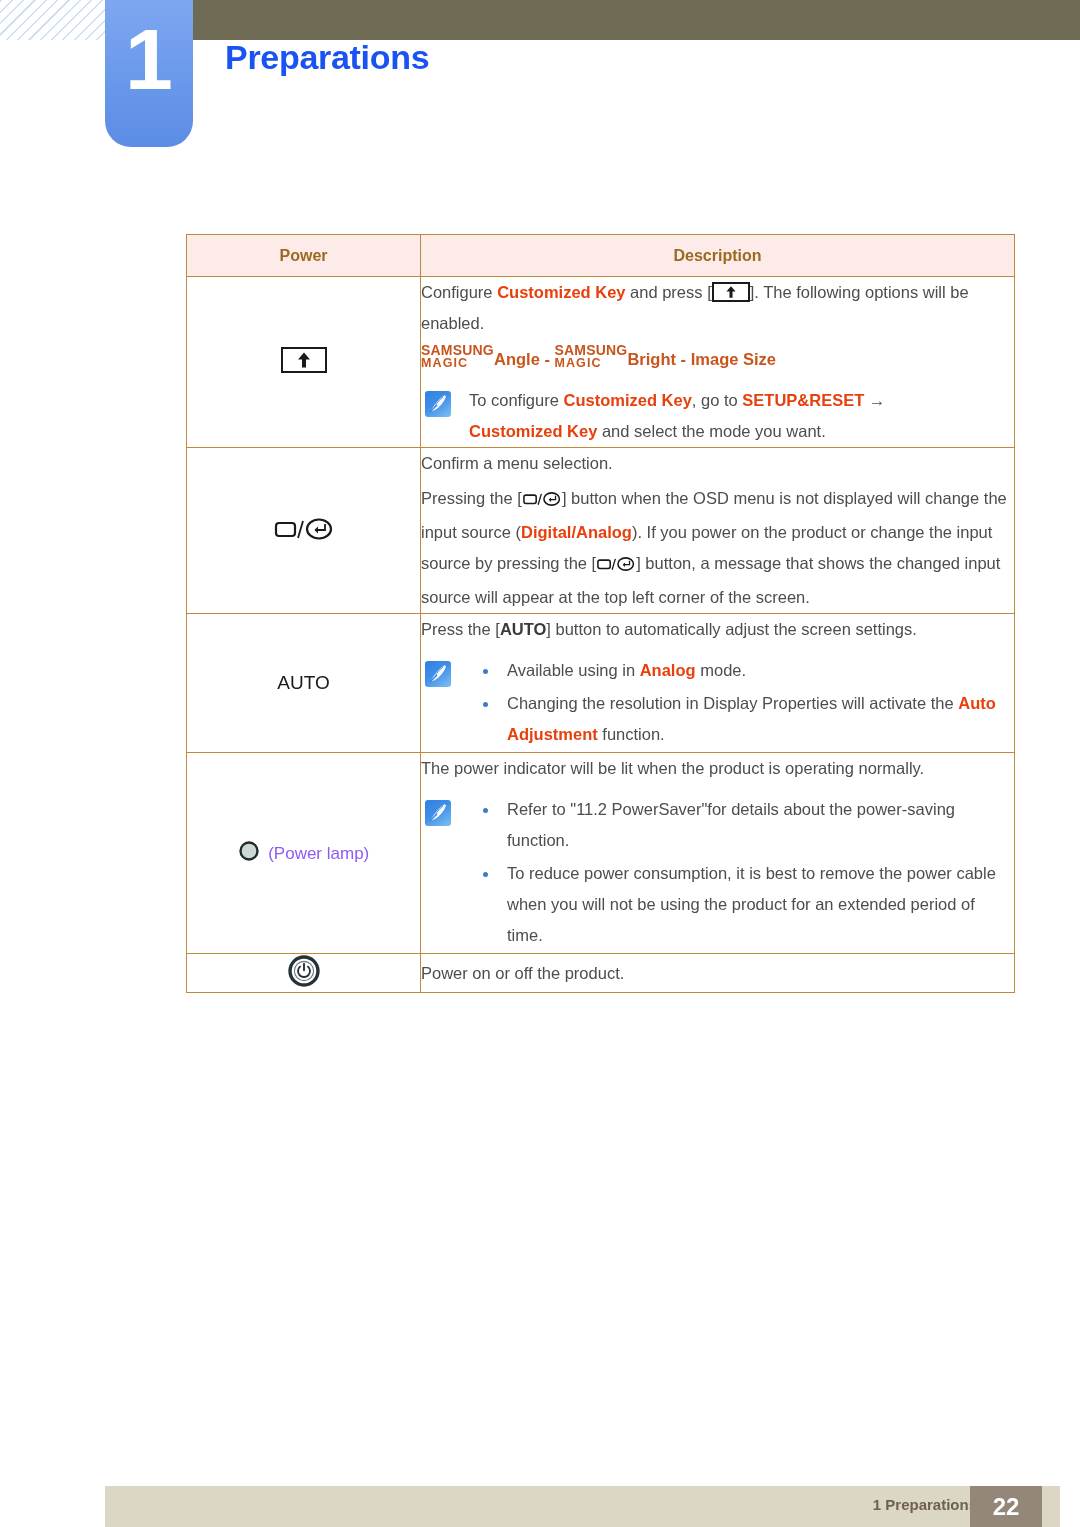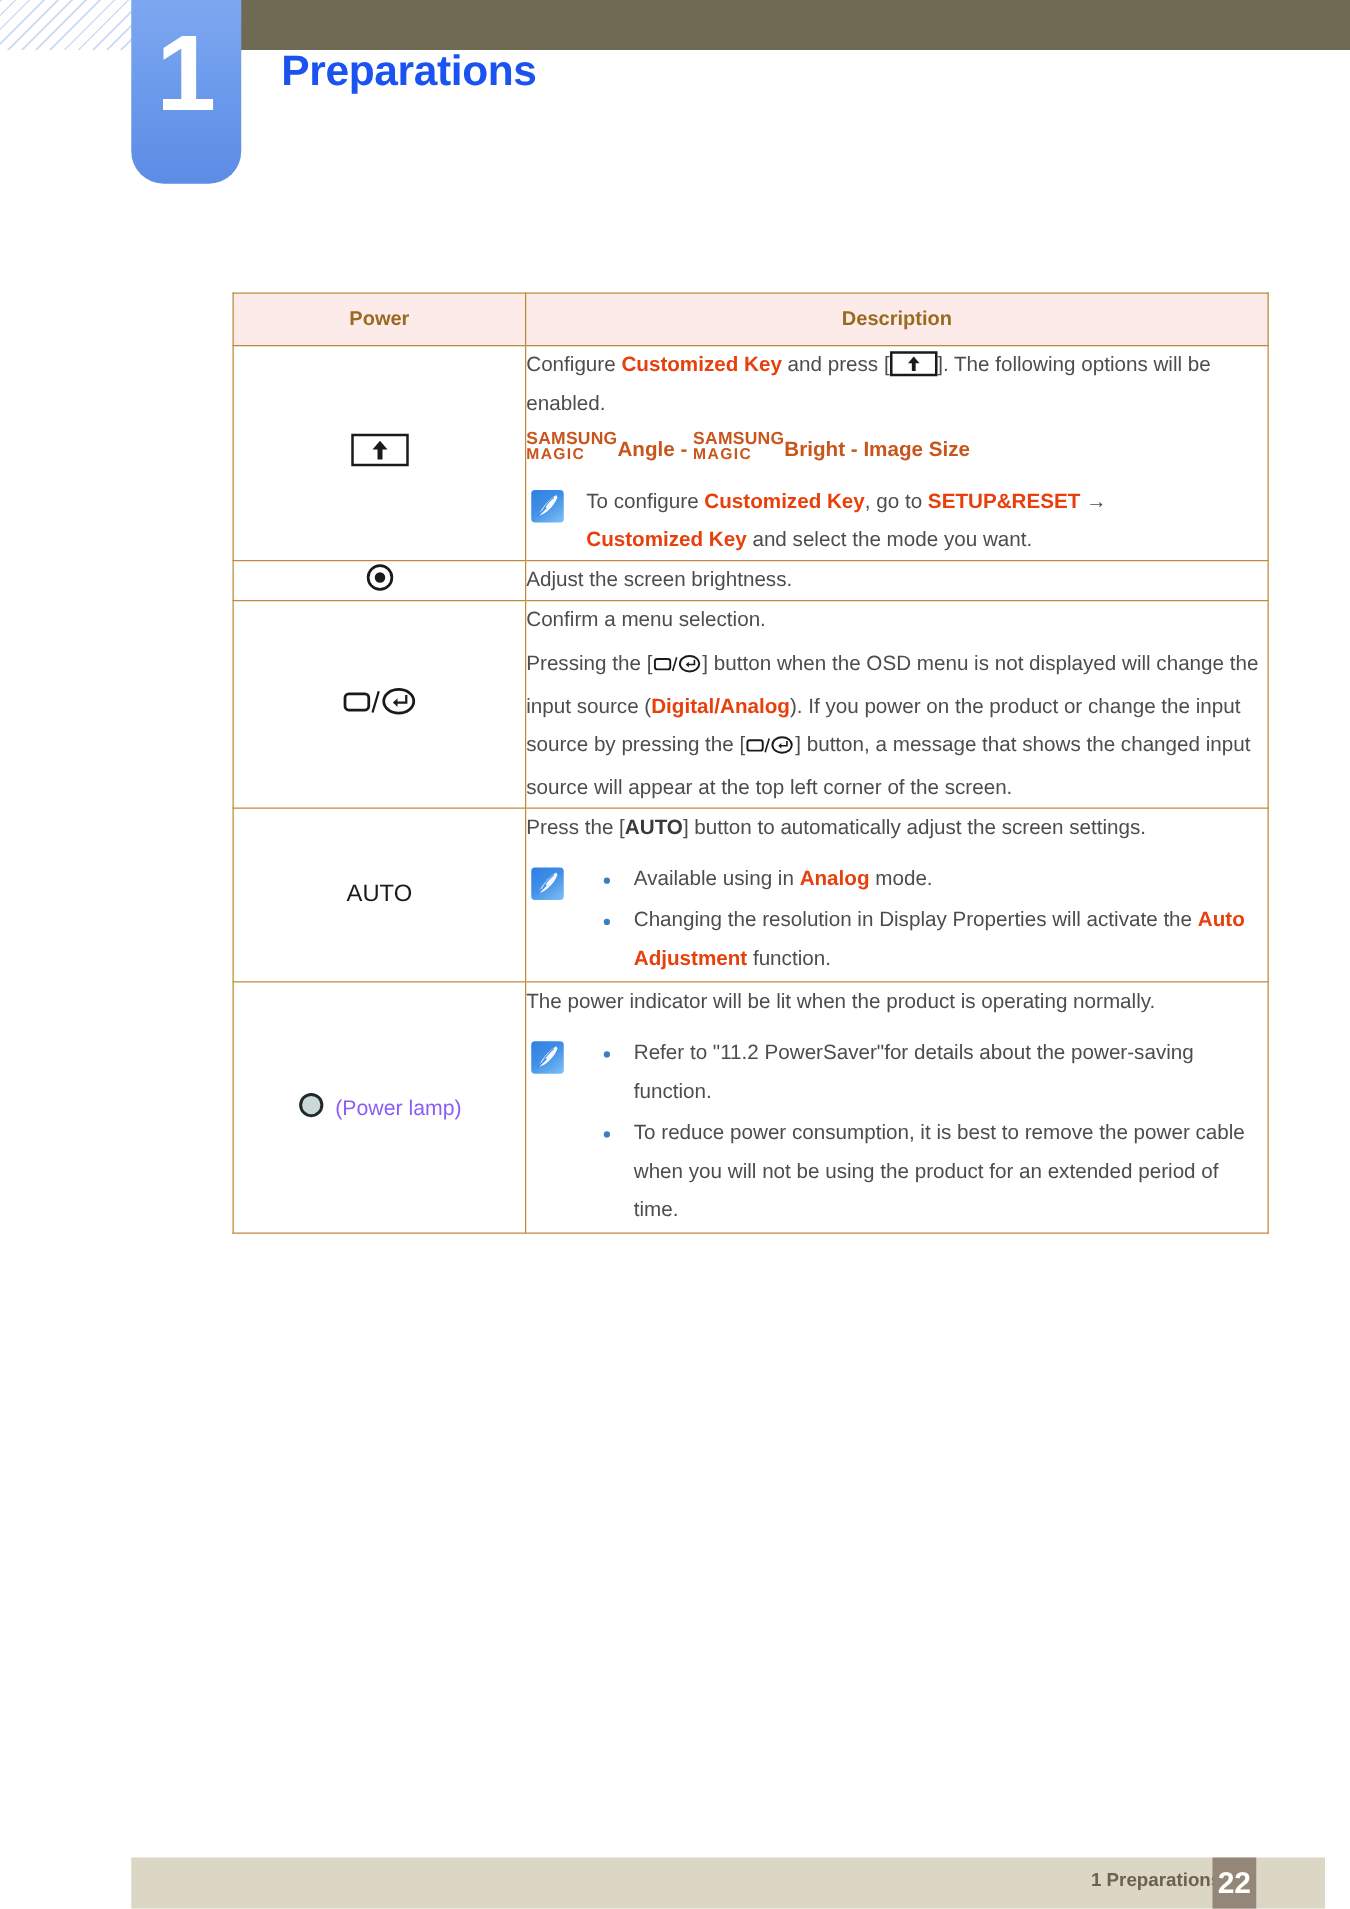--- a/index.html
+++ b/index.html
@@ -172,21 +172,21 @@
     width:955px; height:41px;
     background:#dcd6c4;
   }
   .footer-text {
     position:absolute; right:103px; top:1496px;
     font-size:15px; font-weight:bold;
     color:#6e6152;
   }
   .footer-page {
     position:absolute; left:970px; top:1486px;
-    width:35px; height:41px;
+    width:72px; height:41px;
     background:#948678;
     color:#ffffff;
     font-size:24px; font-weight:bold;
     display:flex; align-items:center; justify-content:center;
   }
 </style>
 </head>
 <body>
 
 <div class="banner">
@@ -237,33 +237,20 @@
             </svg>
           </span>
           <div class="note-body">
             <p class="p"><span>To configure </span><span class="accent">Customized Key</span><span>, go to </span><span class="accent">SETUP&amp;RESET</span>&nbsp;<span>→</span><br><span class="accent">Customized Key</span><span> and select the mode you want.</span></p>
           </div>
         </div>
       </td>
     </tr>
 
 
-    <tr>
-      <td class="cell-icon">
-        <span class="g">
-          <svg width="24" height="24" viewBox="0 0 24 24" aria-hidden="true">
-            <circle cx="12" cy="12" r="9.5" fill="none" stroke="#1a1a1a" stroke-width="2.2"></circle>
-            <circle cx="12" cy="12" r="4.2" fill="#1a1a1a"></circle>
-          </svg>
-        </span>
-      </td>
-      <td class="cell-desc">
-        <p class="p">Adjust the screen brightness.</p>
-      </td>
-    </tr>
 
     <tr>
       <td class="cell-icon">
         <span class="g">
           <svg width="62" height="24" viewBox="0 0 62 24" aria-hidden="true">
             <rect x="3" y="6" width="19" height="13" rx="3" fill="none" stroke="#1a1a1a" stroke-width="2.2"></rect>
             <path d="M25 21 L30 4" stroke="#1a1a1a" stroke-width="1.8"></path>
             <ellipse cx="46" cy="12" rx="12" ry="9.5" fill="none" stroke="#1a1a1a" stroke-width="2.2"></ellipse>
             <path d="M52 7 L52 13 L42 13" fill="none" stroke="#1a1a1a" stroke-width="1.8"></path>
             <path d="M45 9.5 L41.5 13 L45 16.5 Z" fill="#1a1a1a"></path>
@@ -337,19 +324,34 @@
           <div class="note-body">
             <ul class="bullets">
               <li>Refer to "11.2 PowerSaver"for details about the power-saving function.</li>
               <li>To reduce power consumption, it is best to remove the power cable when you will not be using the product for an extended period of time.</li>
             </ul>
           </div>
         </div>
       </td>
     </tr>
 
+    <tr class="last-row">
+      <td class="cell-icon">
+        <span class="g">
+          <svg width="34" height="34" viewBox="0 0 34 34" aria-hidden="true">
+            <circle cx="17" cy="17" r="14" fill="none" stroke="#253238" stroke-width="3.4"></circle>
+            <circle cx="17" cy="17" r="9.6" fill="none" stroke="#6b7b83" stroke-width="1.1"></circle>
+            <path d="M13 12.6 A6 6 0 1 0 21 12.6" fill="none" stroke="#253238" stroke-width="1.9" stroke-linecap="round"></path>
+            <path d="M17 9.6 L17 16.2" stroke="#253238" stroke-width="1.9" stroke-linecap="round"></path>
+          </svg>
+        </span>
+      </td>
+      <td class="cell-desc">
+        <p class="p">Power on or off the product.</p>
+      </td>
+    </tr>
 
   </tbody>
 </table>
 
 <div class="footer-bar"></div>
 <div class="footer-text">1 Preparations</div>
 <div class="footer-page">22</div>
 
 </body></html>

